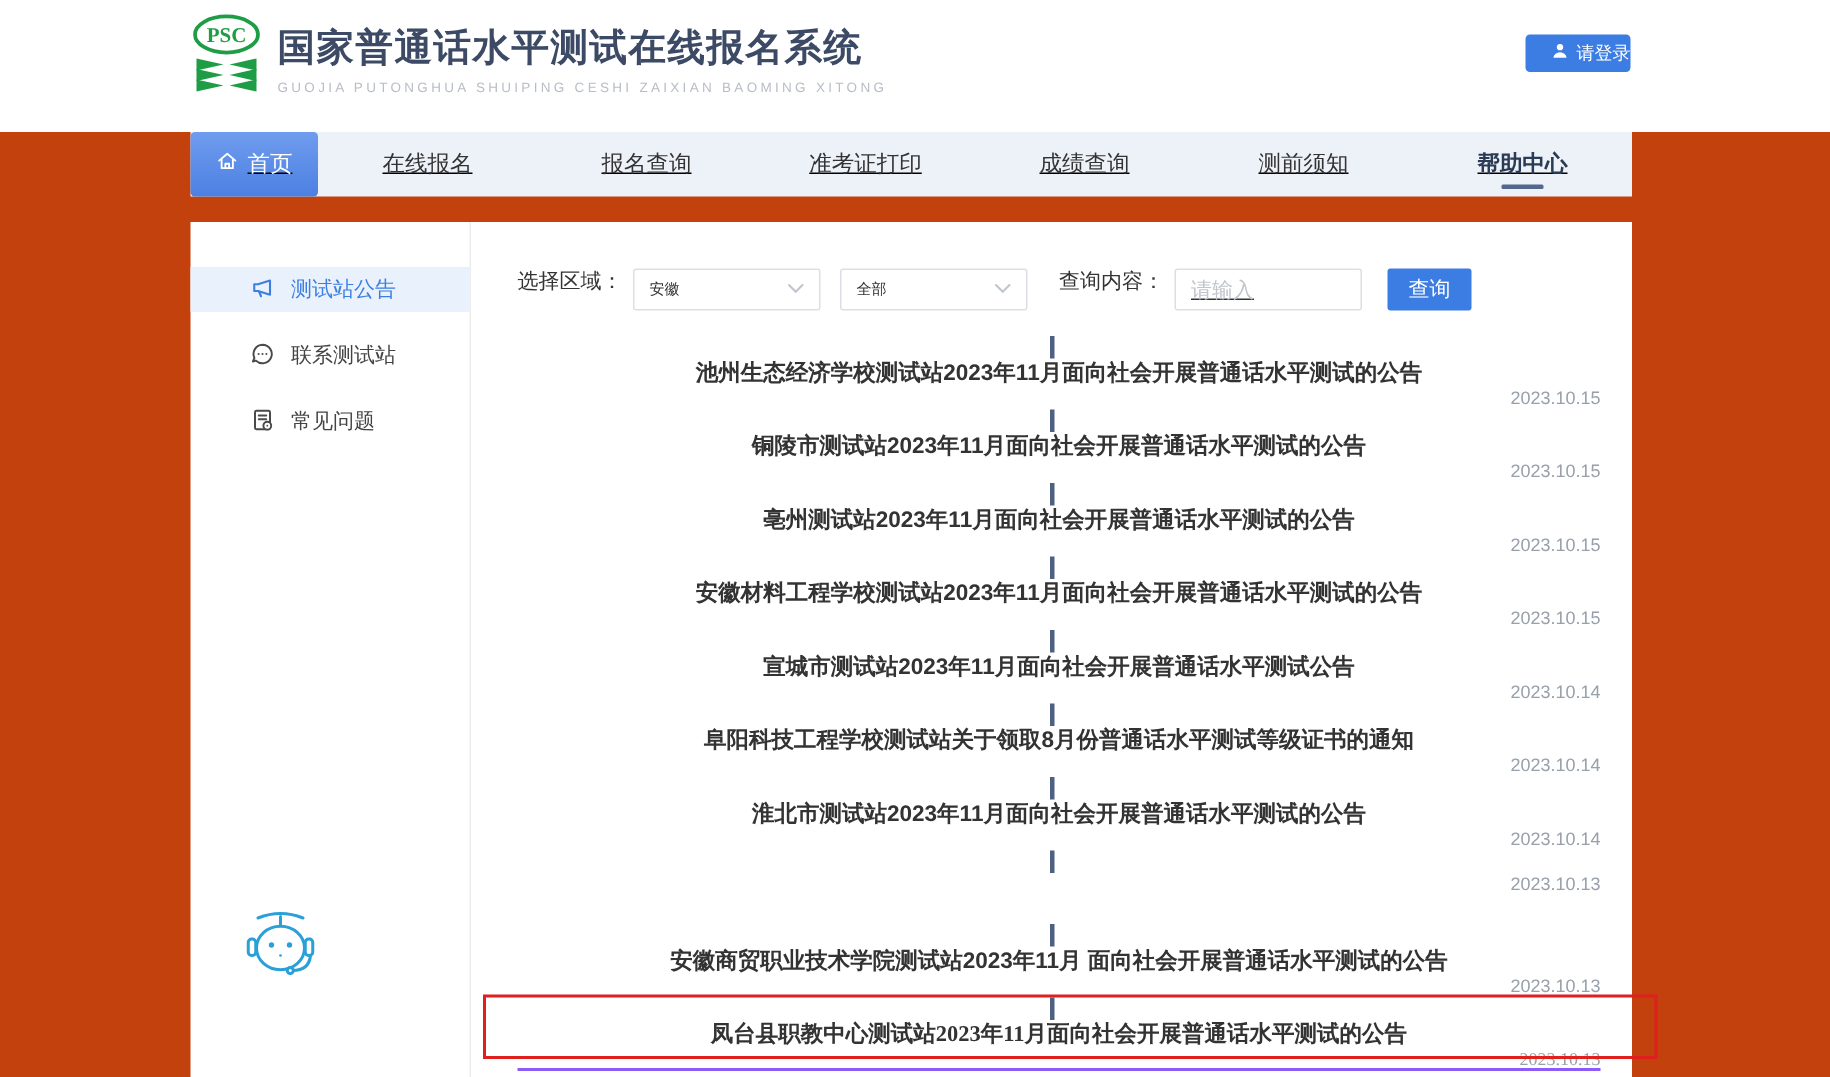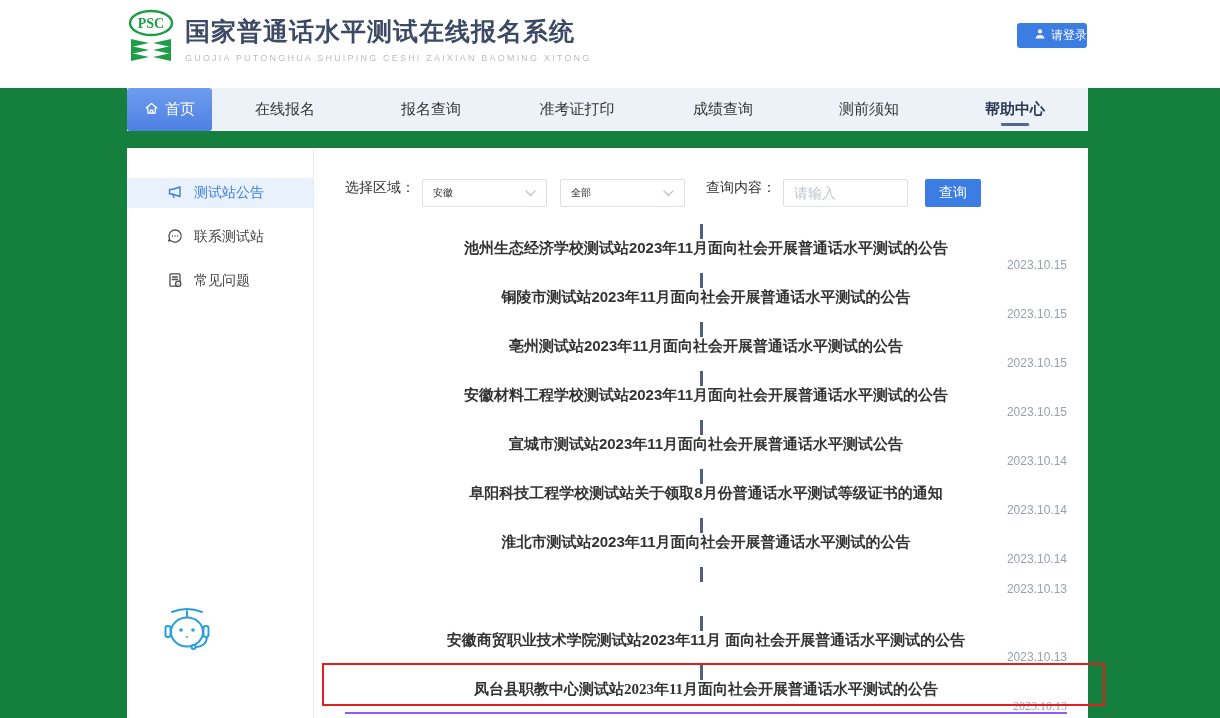--- a/index.html
+++ b/index.html
@@ -1,48 +1,48 @@
 <!DOCTYPE html>
 <html><head>
 <meta charset="utf-8">
 <style>
   * { box-sizing: border-box; margin: 0; padding: 0; }
   body { font-family: "Liberation Sans", "DejaVu Sans", sans-serif; }
-  .page { position: relative; width: 1220px; height: 718px; background: #15803d; overflow: hidden; }
+  .page { position: relative; width: 1220px; height: 718px; background: #c2410c; overflow: hidden; }
 
   
   .header { position: absolute; left: 0; top: 0; width: 1220px; height: 88px; background: #fff; }
   .logo { position: absolute; left: 127px; top: 9px; display: flex; align-items: flex-start; }
   .title-block { margin-left: 10px; padding-top: 6px; }
   .site-title { font-family: "Liberation Serif", "DejaVu Serif", serif; font-weight: bold; font-size: 25px; color: #3c4a66; letter-spacing: 1px; }
   .site-subtitle { font-size: 9px; color: #b9bdc6; letter-spacing: 2.2px; margin-top: 5px; white-space: nowrap; }
   .login-btn { position: absolute; left: 1017px; top: 23px; width: 70px; height: 25px; background: #3c7de4; color: #fff; border: none; border-radius: 3px; font-size: 12px; display: flex; align-items: center; justify-content: flex-end; gap: 5px; cursor: pointer; }
 
   
-  .nav { position: absolute; left: 127px; top: 88px; width: 961px; height: 43px; background: #edf1f8; display: flex; }
+  .nav { position: absolute; left: 127px; top: 88px; width: 961px; height: 43px; background: #edf1f8; display: flex; text-decoration: underline; }
   .nav-tab-active { width: 85px; height: 43px; background: linear-gradient(180deg, #6f9cee, #4c80e2); border-radius: 3px; color: #fff; font-size: 15px; display: flex; align-items: center; justify-content: center; gap: 6px; cursor: pointer; }
   .nav-item { flex: 1; display: flex; align-items: center; justify-content: center; font-size: 15px; color: #333; cursor: pointer; position: relative; }
   .nav-item.current { color: #2b3a55; font-weight: bold; }
   .nav-item.current::after { content: ""; position: absolute; bottom: 5px; left: 50%; transform: translateX(-50%); width: 28px; height: 3px; background: #53688e; border-radius: 1px; }
 
   
   .card { position: absolute; left: 127px; top: 148px; width: 961px; height: 570px; background: #fff; }
   .sidebar { position: absolute; left: 0; top: 0; width: 187px; height: 570px; border-right: 1px solid #ececec; }
   .side-item { height: 30px; margin-bottom: 14px; display: flex; align-items: center; padding-left: 40px; gap: 11px; font-size: 14px; color: #444; cursor: pointer; }
   .side-item:first-child { margin-top: 30px; }
   .side-item.active { background: #e8f1fc; color: #3d7fe0; }
   .robot { position: absolute; left: 35px; top: 456px; }
 
   .content { position: absolute; left: 188px; top: 0; width: 773px; height: 570px; }
   .filter-row { position: absolute; left: 30px; top: 31px; height: 28px; display: flex; align-items: flex-start; }
   .filter-label { font-size: 14px; color: #333; margin-right: 7px; white-space: nowrap; }
   .select { width: 125px; height: 28px; border: 1px solid #dcdfe6; border-radius: 2px; background: #fff; display: flex; align-items: center; justify-content: space-between; padding: 0 10px; font-size: 10px; color: #333; cursor: pointer; }
   .select + .select-gap { width: 13px; }
   .q-label { margin-left: 21px; }
-  .query-input { width: 125px; height: 28px; border: 1px solid #dcdfe6; border-radius: 2px; padding: 0 10px; font-size: 14px; color: #333; outline: none; }
+  .query-input { width: 125px; height: 28px; border: 1px solid #dcdfe6; border-radius: 2px; padding: 0 10px; font-size: 14px; color: #333; outline: none; text-decoration: underline; }
   .query-input::placeholder { color: #c0c4cc; }
   .search-btn { margin-left: 17px; width: 56px; height: 28px; background: #3c7de4; color: #fff; border: none; border-radius: 2px; font-size: 14px; cursor: pointer; }
 
   .list { position: absolute; left: 30px; top: 76px; width: 722px; }
   .row { height: 49px; display: flex; align-items: center; cursor: pointer; flex-direction: column; }
   .row.last { border-bottom: 2px solid #8b5cf6; font-family: Liberation Serif, serif; }
   .row-bar { width: 3px; height: 15px; background: #4e6180; margin-right: 9px; flex: none; }
   .row-title { font-size: 15px; font-weight: bold; color: #333; white-space: nowrap; }
   .row-date { margin-left: auto; font-size: 12px; color: #98a0ab; }
 

